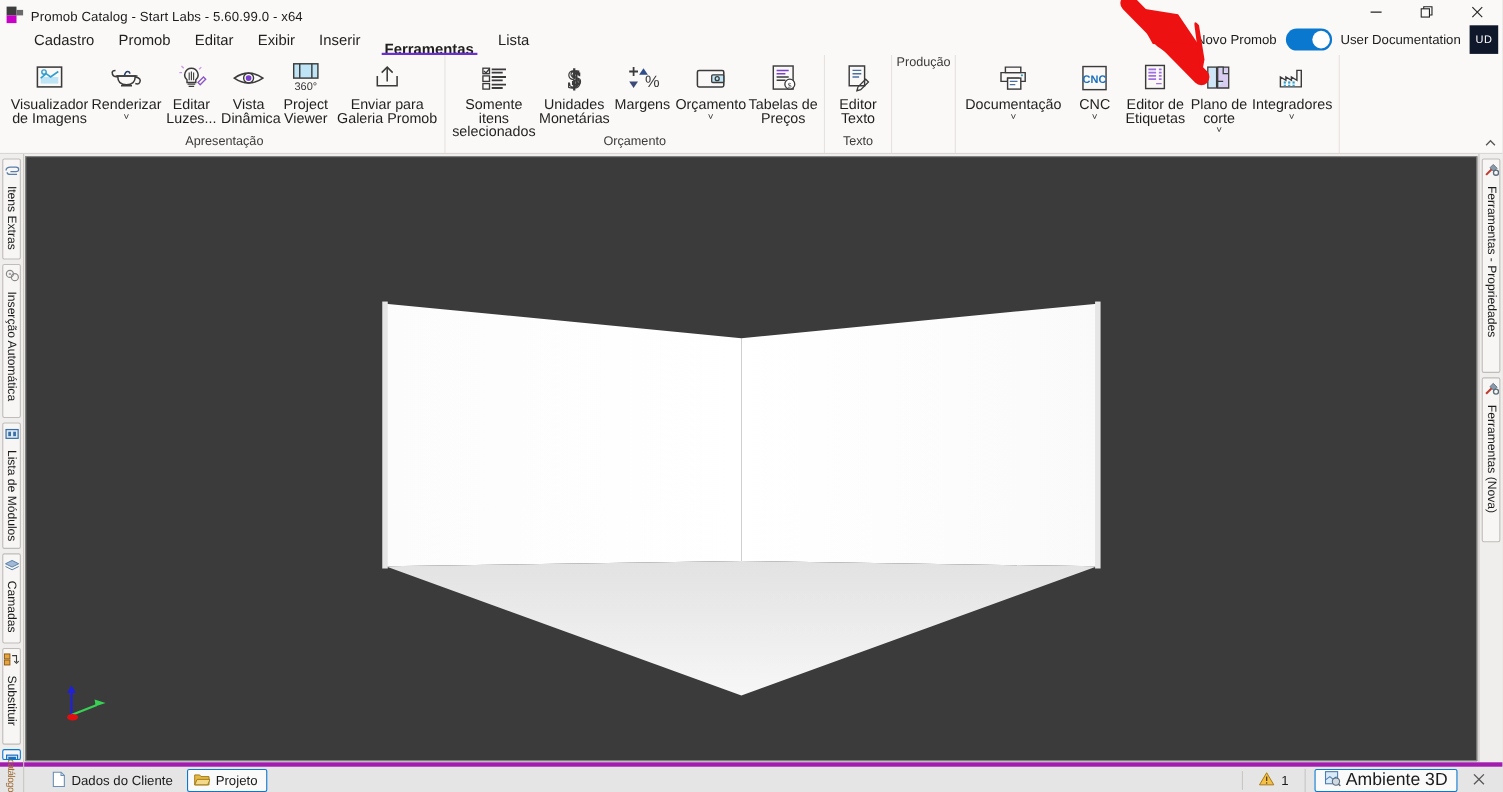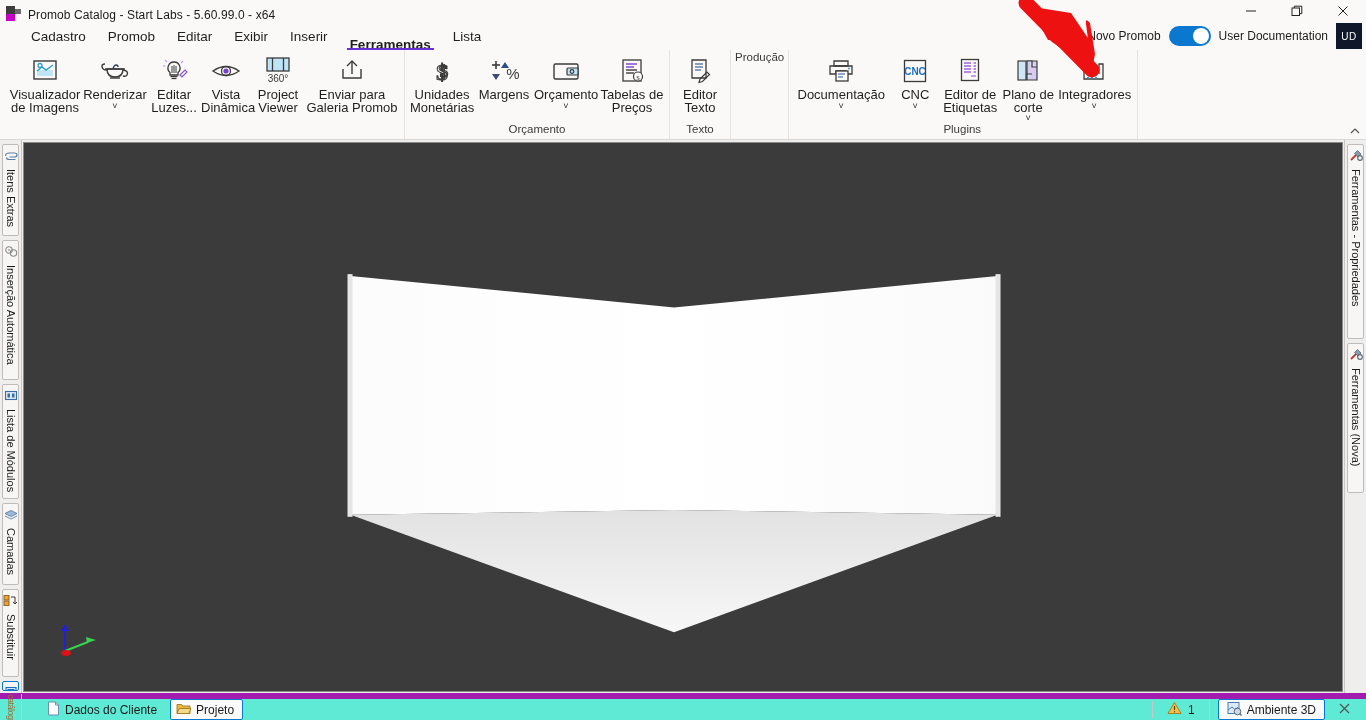--- a/index.html
+++ b/index.html
@@ -185,23 +185,23 @@
     background: #3b3b3b;
     border: 1px solid #8a8a8a;
     margin: 2px 1px 1px 1px;
     overflow: hidden;
   }
   .gizmo { position: absolute; left: 34px; bottom: 28px; }
 
   
   .statusbar {
     height: 27px; min-height: 27px;
-    background: #5eead4;
-    display: flex; align-items: center;
-    border-top: 6px solid #a21caf;
+    background: #e5e5e5;
+    display: flex; align-items: flex-end;
+    border-top: 4px solid #a21caf;
     position: relative;
   }
   .status-logo {
     width: 22px; flex: none;
     display: flex; align-items: center; justify-content: center;
     border-right: 1px solid #c9c6c3;
   }
   .status-logo span {
     writing-mode: vertical-rl;
     font-size: 9px; color: #a06a30;
@@ -230,21 +230,21 @@
   }
   .env-box {
     display:flex; align-items:center; gap:6px;
     padding: 0 8px;
     border-left: 1px solid #c9c6c3;
     height: 100%;
   }
   .env-tab {
     display:flex; align-items:center; gap:5px;
     border:1px solid #0b78d0; border-radius:2px;
-    padding: 2px 8px; height:21px; font-size:12px; color:#1b1b1b;
+    padding: 2px 8px; height:21px; font-size:16px; color:#1b1b1b;
     background:#fafafa; white-space:nowrap;
   }
   .env-close { padding: 0 8px; font-size: 12px; color:#555; }
 
   .arrow-overlay {
     position: absolute; left: 0; top: 0;
     width: 1366px; height: 720px;
     pointer-events: none; z-index: 50;
   }
 </style>
@@ -392,24 +392,42 @@
           <div class="ic">
             <svg width="30" height="26" viewBox="0 0 30 26">
               <path d="M6 11 v9 h18 v-9" fill="none" stroke="#3b3b3b" stroke-width="1.4"></path>
               <line x1="15" y1="3" x2="15" y2="16" stroke="#3b3b3b" stroke-width="1.4"></line>
               <path d="M10 8 l5 -5 l5 5" fill="none" stroke="#3b3b3b" stroke-width="1.4"></path>
             </svg>
           </div>
           <div class="tx">Enviar para<br>Galeria Promob</div>
         </div>
       </div>
+      <div class="rib-label">Apresentação</div>
     </div>
 
     <div class="rib-group">
       <div class="rib-items">
+        <div class="rib-btn w80">
+          <div class="ic">
+            <svg width="30" height="26" viewBox="0 0 30 26">
+              <rect x="5" y="4" width="6" height="5" fill="none" stroke="#3b3b3b" stroke-width="1.2"></rect>
+              <path d="M6 6.5 l1.8 1.8 l3.4 -4" fill="none" stroke="#3b3b3b" stroke-width="1.2"></path>
+              <rect x="5" y="11" width="6" height="5" fill="none" stroke="#3b3b3b" stroke-width="1.2"></rect>
+              <rect x="5" y="18" width="6" height="5" fill="none" stroke="#3b3b3b" stroke-width="1.2"></rect>
+              <line x1="13" y1="5" x2="26" y2="5" stroke="#3b3b3b" stroke-width="1.6"></line>
+              <line x1="13" y1="8" x2="23" y2="8" stroke="#3b3b3b" stroke-width="1.6"></line>
+              <line x1="13" y1="12" x2="26" y2="12" stroke="#3b3b3b" stroke-width="1.6"></line>
+              <line x1="13" y1="15" x2="23" y2="15" stroke="#3b3b3b" stroke-width="1.6"></line>
+              <line x1="13" y1="19" x2="26" y2="19" stroke="#3b3b3b" stroke-width="1.6"></line>
+              <line x1="13" y1="22" x2="23" y2="22" stroke="#3b3b3b" stroke-width="1.6"></line>
+            </svg>
+          </div>
+          <div class="tx">Somente itens<br>selecionados</div>
+        </div>
 
         <div class="rib-btn w66">
           <div class="ic">
             <svg width="26" height="28" viewBox="0 0 26 28">
               <text x="13" y="23" font-size="24" text-anchor="middle" fill="none" stroke="#3b3b3b" stroke-width="1.1" font-family="Liberation Serif, serif">$</text>
               <text x="15" y="20" font-size="17" text-anchor="middle" fill="none" stroke="#3b3b3b" stroke-width="1.1" font-family="Liberation Serif, serif">$</text>
             </svg>
           </div>
           <div class="tx">Unidades<br>Monetárias</div>
         </div>
@@ -547,21 +565,20 @@
               <rect x="17" y="15" width="2" height="2" fill="#2f9fd0"></rect>
               <rect x="9" y="18" width="2" height="1.5" fill="#2f9fd0"></rect>
               <rect x="13" y="18" width="2" height="1.5" fill="#2f9fd0"></rect>
               <rect x="17" y="18" width="2" height="1.5" fill="#2f9fd0"></rect>
             </svg>
           </div>
           <div class="tx">Integradores</div>
           <div class="chev">˅</div>
         </div>
       </div>
-      <div class="rib-label">Plugins</div>
     </div>
 
     <div class="grp-tail"></div>
 
     <div class="ribbon-collapse">
       <svg width="12" height="8" viewBox="0 0 12 8">
         <path d="M2 6 L6 2 L10 6" fill="none" stroke="#555" stroke-width="1.2"></path>
       </svg>
     </div>
   </div>

